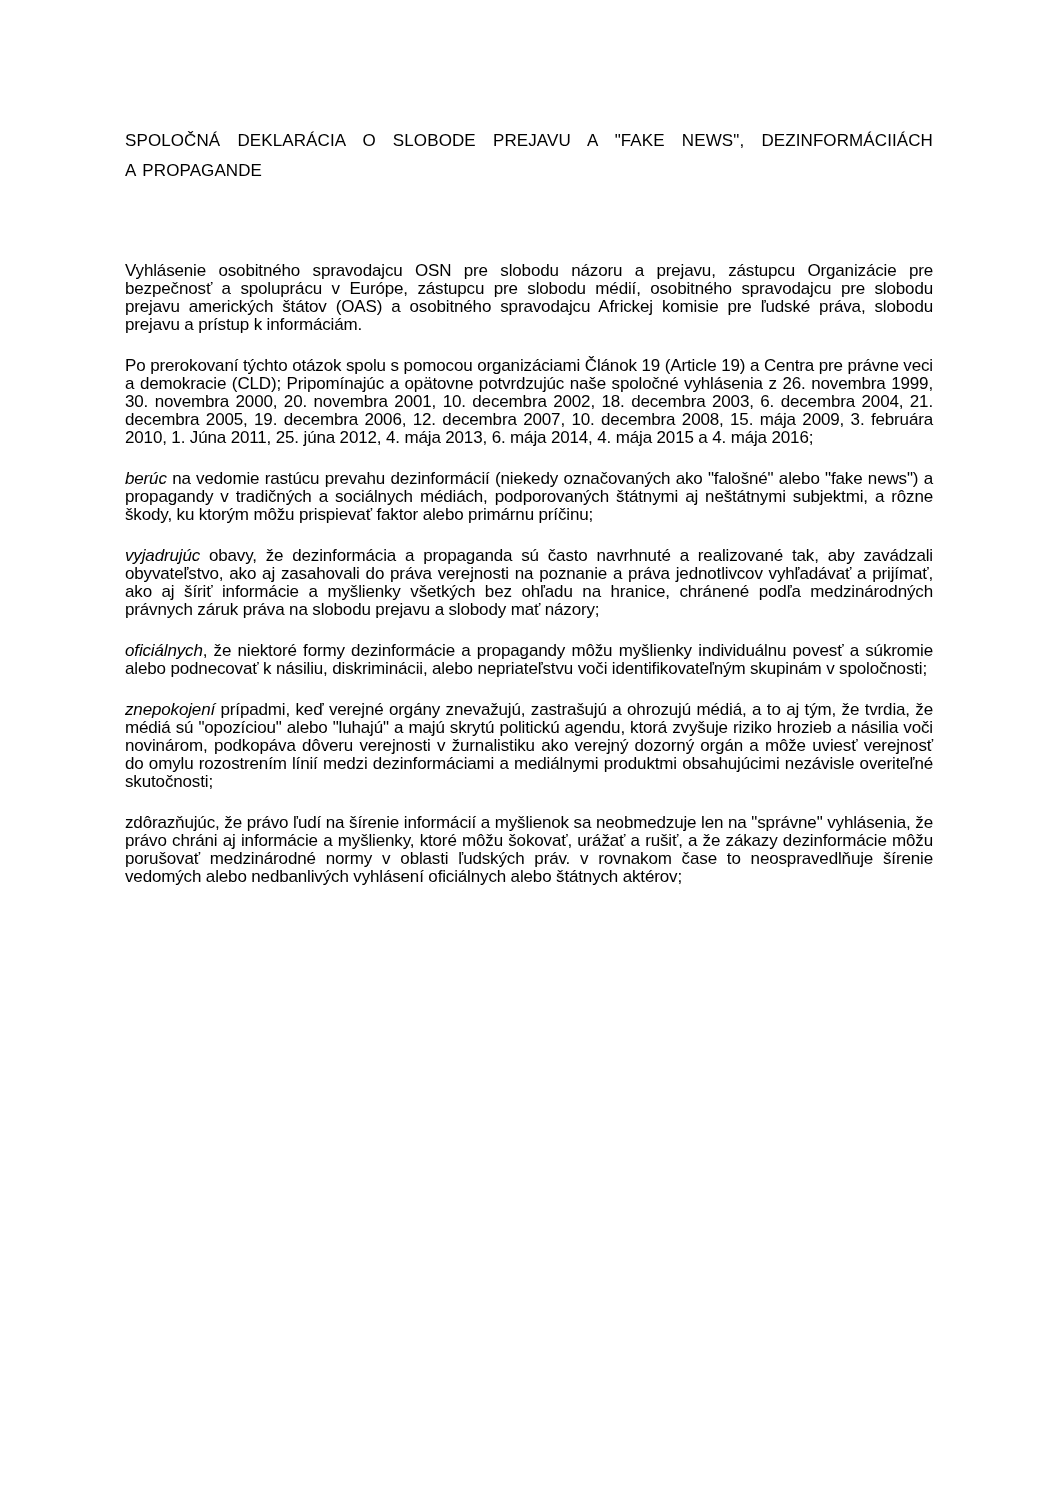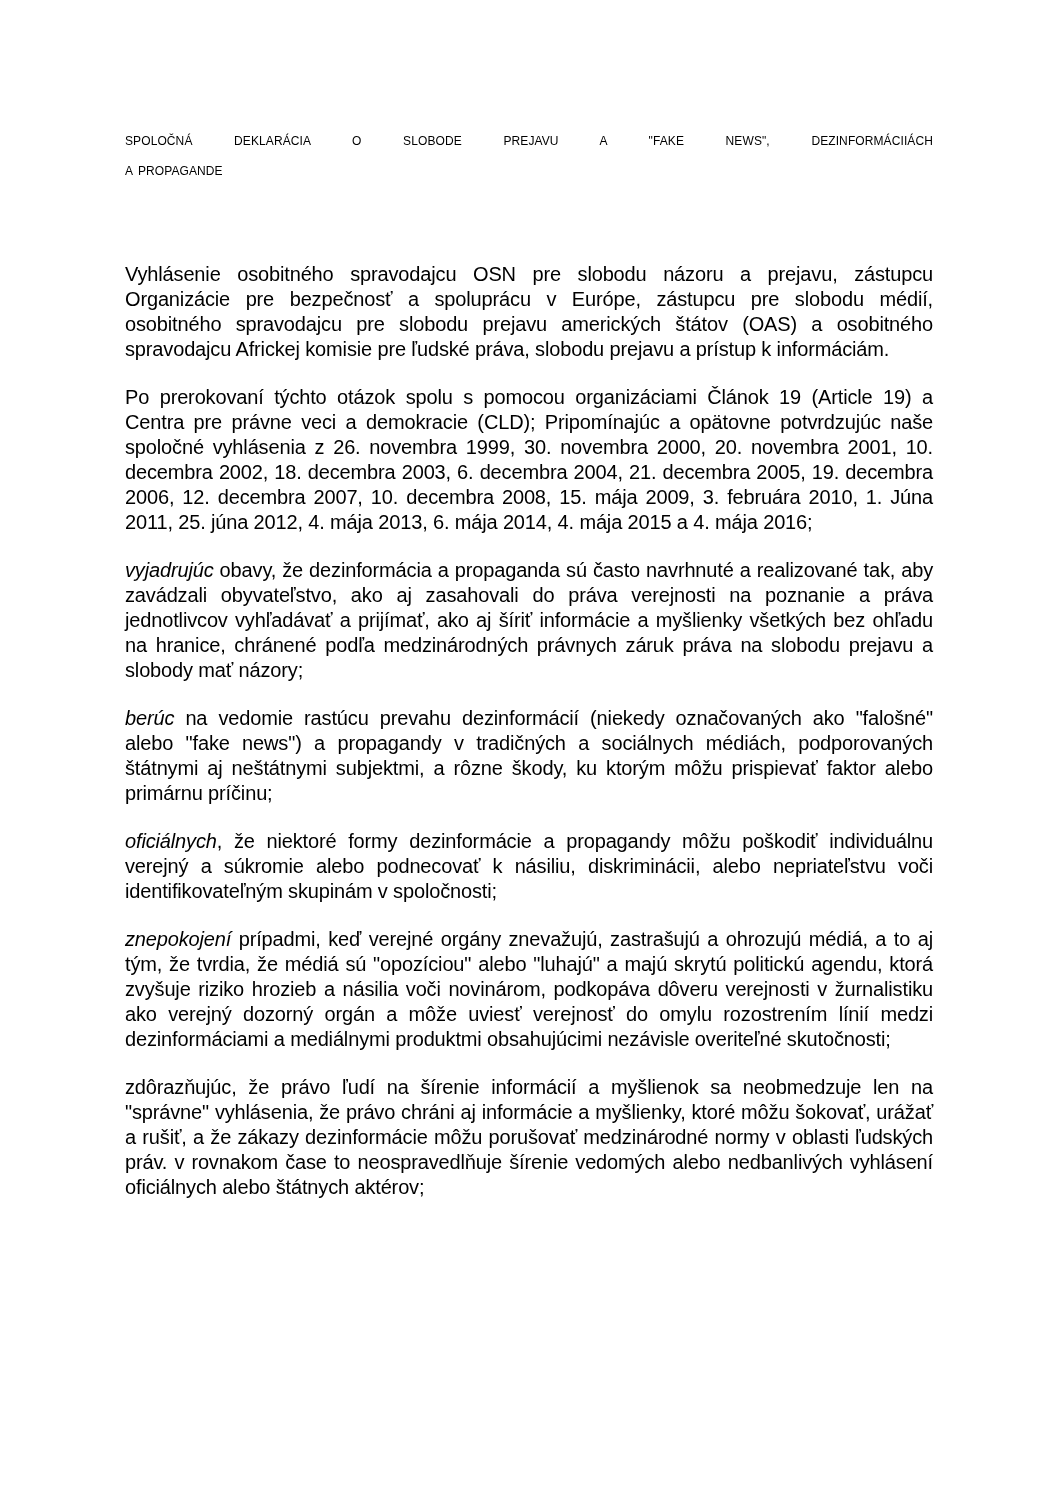--- a/index.html
+++ b/index.html
@@ -3,53 +3,53 @@
 <meta charset="utf-8">
 <style>
   html, body { margin: 0; padding: 0; background: #ffffff; }
   body { width: 1058px; height: 1497px; position: relative; overflow: hidden; }
   .page {
     position: absolute; left: 125px; top: 126px; width: 808px;
     font-family: "Liberation Sans", sans-serif;
     color: #000;
   }
   .title {
-    font-size: 12px; line-height: 30px; text-align: justify;
+    font-size: 17px; line-height: 30px; text-align: justify;
     letter-spacing: 0.1px; margin: 0 0 76px 0; word-spacing: 2px;
   }
   .title .l1 { display: block; text-align: justify; text-align-last: justify; }
   .para {
-    font-size: 20px; line-height: 25px; text-align: justify;
+    font-size: 17px; line-height: 18px; text-align: justify;
     margin: 0 0 23px 0; letter-spacing: -0.15px;
   }
   .para em { font-style: italic; }
 </style>
 </head>
 <body>
 
 <div class="page">
   <h1 class="title" style="font-weight:normal;">
     <span class="l1">SPOLOČNÁ DEKLARÁCIA O SLOBODE PREJAVU  A "FAKE NEWS", DEZINFORMÁCIIÁCH</span>
     <span class="l2">A PROPAGANDE</span>
   </h1>
 
   <p class="para">
     <em></em><span>Vyhlásenie osobitného spravodajcu OSN pre slobodu názoru a prejavu, zástupcu Organizácie pre bezpečnosť a spoluprácu v Európe, zástupcu pre slobodu médií, osobitného spravodajcu pre slobodu prejavu amerických štátov (OAS) a osobitného spravodajcu Africkej komisie pre ľudské práva,  slobodu prejavu a prístup k informáciám.</span>
   </p>
   <p class="para">
     <em></em><span>Po prerokovaní týchto otázok spolu s pomocou organizáciami Článok 19 (Article 19) a Centra pre právne veci a demokracie (CLD); Pripomínajúc a opätovne potvrdzujúc naše spoločné vyhlásenia z 26. novembra 1999, 30. novembra 2000, 20. novembra 2001, 10. decembra 2002, 18. decembra 2003, 6. decembra 2004, 21. decembra 2005, 19. decembra 2006, 12. decembra 2007, 10. decembra 2008, 15. mája 2009, 3. februára 2010, 1. Júna 2011, 25. júna 2012, 4. mája 2013, 6. mája 2014, 4. mája 2015 a 4. mája 2016;</span>
   </p>
   <p class="para">
+    <em>berúc</em><span> na vedomie rastúcu prevahu dezinformácií (niekedy označovaných ako "falošné" alebo "fake news") a propagandy v tradičných a sociálnych médiách, podporovaných štátnymi aj neštátnymi subjektmi, a rôzne škody, ku ktorým môžu prispievať faktor alebo primárnu príčinu;</span>
+  </p>
+  <p class="para">
     <em>vyjadrujúc</em><span> obavy, že dezinformácia a propaganda sú často navrhnuté a realizované tak, aby zavádzali obyvateľstvo, ako aj zasahovali do práva verejnosti na poznanie a práva jednotlivcov vyhľadávať a prijímať, ako aj šíriť informácie a myšlienky všetkých bez ohľadu na hranice, chránené podľa medzinárodných právnych záruk práva na slobodu prejavu a slobody mať názory;</span>
   </p>
   <p class="para">
-    <em>berúc</em><span> na vedomie rastúcu prevahu dezinformácií (niekedy označovaných ako "falošné" alebo "fake news") a propagandy v tradičných a sociálnych médiách, podporovaných štátnymi aj neštátnymi subjektmi, a rôzne škody, ku ktorým môžu prispievať faktor alebo primárnu príčinu;</span>
-  </p>
-  <p class="para">
-    <em>oficiálnych</em><span>, že niektoré formy dezinformácie a propagandy môžu poškodiť individuálnu verejný a súkromie alebo podnecovať k násiliu, diskriminácii, alebo nepriateľstvu voči identifikovateľným skupinám v spoločnosti;</span>
+    <em>oficiálnych</em><span>, že niektoré formy dezinformácie a propagandy môžu myšlienky individuálnu povesť a súkromie alebo podnecovať k násiliu, diskriminácii, alebo nepriateľstvu voči identifikovateľným skupinám v spoločnosti;</span>
   </p>
   <p class="para">
     <em>znepokojení</em><span> prípadmi, keď verejné orgány znevažujú, zastrašujú a ohrozujú médiá, a to aj tým, že tvrdia, že médiá sú "opozíciou" alebo "luhajú" a majú skrytú politickú agendu, ktorá zvyšuje riziko hrozieb a násilia voči novinárom, podkopáva dôveru verejnosti v žurnalistiku ako verejný dozorný orgán a môže uviesť verejnosť do omylu rozostrením línií medzi dezinformáciami a mediálnymi produktmi obsahujúcimi nezávisle overiteľné skutočnosti;</span>
   </p>
   <p class="para">
     <em></em><span>zdôrazňujúc, že právo ľudí na šírenie informácií a myšlienok sa neobmedzuje len na "správne" vyhlásenia, že právo chráni aj informácie a myšlienky, ktoré môžu šokovať, urážať a rušiť, a že zákazy dezinformácie môžu porušovať medzinárodné normy v oblasti ľudských práv. v rovnakom čase to neospravedlňuje šírenie vedomých alebo nedbanlivých vyhlásení oficiálnych alebo štátnych aktérov;</span>
   </p>
 </div>
 
 </body></html>

